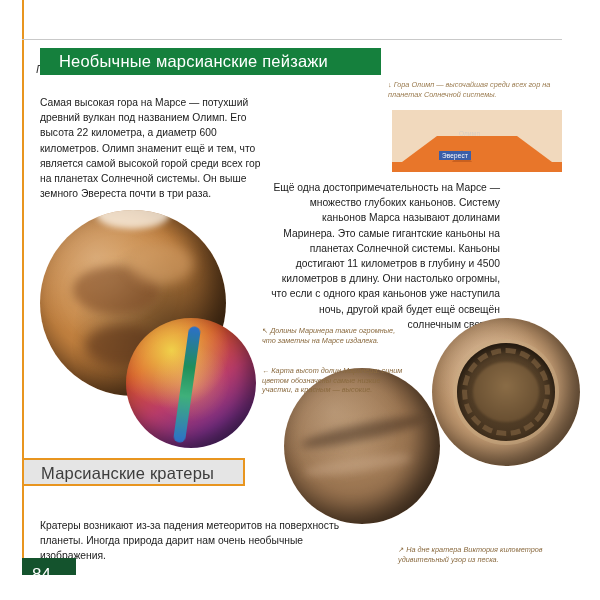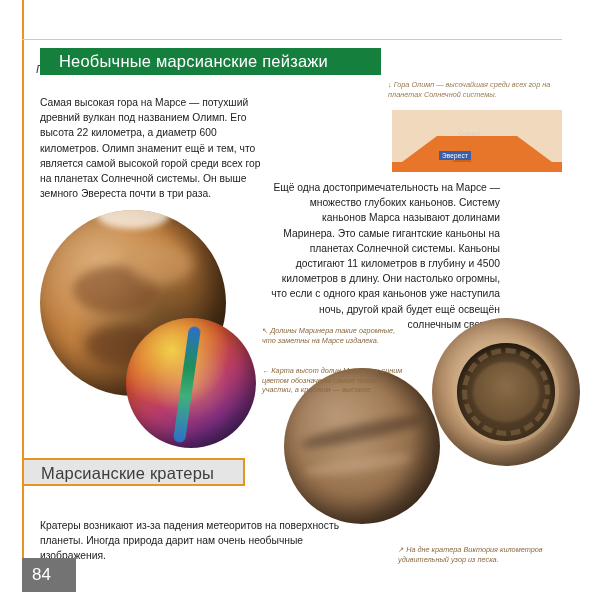--- a/index.html
+++ b/index.html
@@ -271,22 +271,22 @@
     border-radius: 50%;
     background: radial-gradient(circle at 50% 40%, #8a6c46 0%, #5d452a 100%);
     filter: blur(1px);
   }
   
   .page-num-box {
     position: absolute;
     left: 22px;
     top: 558px;
     width: 54px;
-    height: 34px;
-    background: #737373;
+    height: 17px;
+    background: #14532d;
   }
   .page-num-box span {
     position: absolute;
     left: 10px;
     top: 7px;
     font-size: 17px;
     color: #ffffff;
   }
 </style>
 </head>

